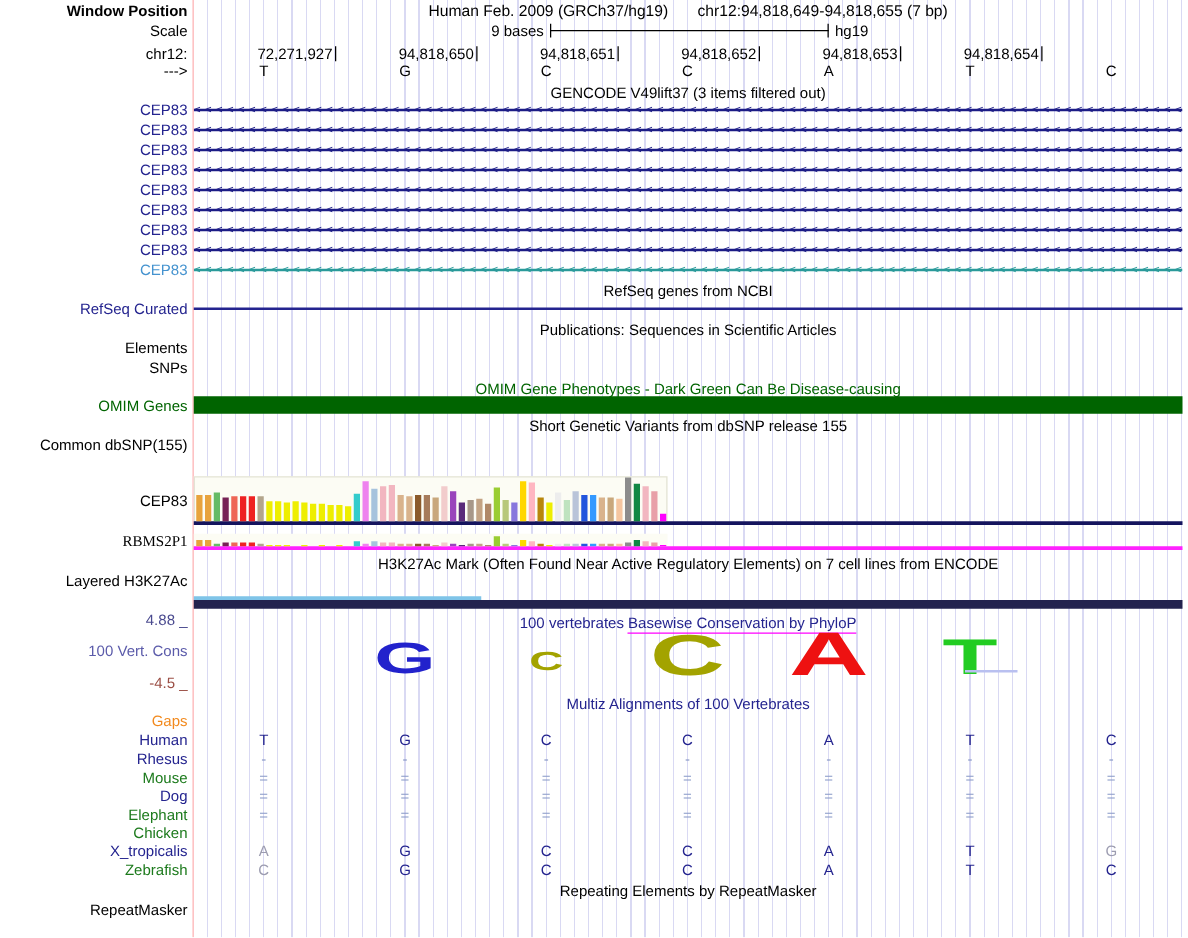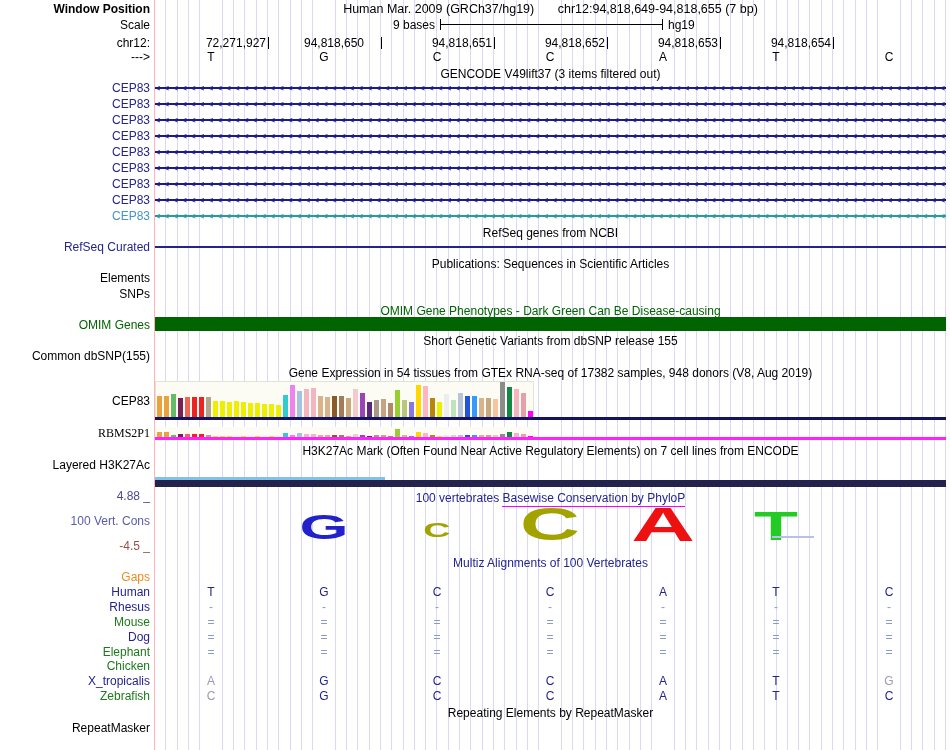--- a/index.html
+++ b/index.html
@@ -18,21 +18,21 @@
 <body>
 
 <div id="canvas">
 
   <div class="abs" id="gridlines" style="left:155px;top:0;width:791px;height:750px;
               background:repeating-linear-gradient(to right, transparent 0px, transparent 10.3px, #d9d9f3 10.3px, #d9d9f3 11.3px);"></div>
   <div class="abs" style="left:154px;top:0;width:1px;height:750px;background:#ffb3b3;"></div>
 
   <div class="lbl" style="top:2px;font-weight:bold;">Window Position</div>
   <div class="hdr-line">
-    <span>Human Mar. 2009 (GRCh37/hg19)</span>
+    <span>Human Feb. 2009 (GRCh37/hg19)</span>
     <span>chr12:94,818,649-94,818,655 (7 bp)</span>
   </div>
 
   <div class="lbl" style="top:18px;">Scale</div>
   <div class="abs" style="left:155px;top:18px;width:280px;text-align:right;">9 bases</div>
   <div class="abs" style="left:440px;top:24px;width:223px;height:1px;background:#000;"></div>
   <div class="abs" style="left:440px;top:19px;width:1px;height:11px;background:#000;"></div>
   <div class="abs" style="left:662px;top:19px;width:1px;height:11px;background:#000;"></div>
   <div class="abs" style="left:668px;top:18px;">hg19</div>
 
@@ -49,21 +49,20 @@
   <div class="lbl" style="top:271px;">Elements</div>
   <div class="lbl" style="top:287px;">SNPs</div>
 
   <div class="ttl grn" style="top:304px;">OMIM Gene Phenotypes - Dark Green Can Be Disease-causing</div>
   <div class="lbl grn" style="top:318px;">OMIM Genes</div>
   <div class="abs" style="left:155px;top:317px;width:791px;height:14px;background:#006400;"></div>
 
   <div class="ttl" style="top:334px;">Short Genetic Variants from dbSNP release 155</div>
   <div class="lbl" style="top:349px;">Common dbSNP(155)</div>
 
-  <div class="ttl" style="top:366px;">Gene Expression in 54 tissues from GTEx RNA-seq of 17382 samples, 948 donors (V8, Aug 2019)</div>
   <div class="abs" style="left:155px;top:381px;width:379px;height:37px;background:#fcfcf4;border:1px solid #e3e3d5;box-sizing:border-box;"></div>
   <div class="lbl" style="top:394px;">CEP83</div>
   <div class="bar-line" style="left:155px;top:417px;width:791px;background:#14145e;"></div>
   <div class="abs" style="left:155px;top:427px;width:379px;height:11px;background:#fcfcf4;"></div>
   <div class="lbl" style="top:426px;font-family:Liberation Serif, serif;">RBMS2P1</div>
   <div class="bar-line" style="left:155px;top:437px;width:791px;background:#ff22ff;"></div>
 
   <div class="ttl" style="top:444px;">H3K27Ac Mark (Often Found Near Active Regulatory Elements) on 7 cell lines from ENCODE</div>
   <div class="lbl" style="top:458px;">Layered H3K27Ac</div>
   <div class="abs" style="left:155px;top:477px;width:230px;height:3px;background:#7fc4e8;"></div>
@@ -76,21 +75,21 @@
   <div class="lbl" style="top:514px;color:#5b5baa;">100 Vert. Cons</div>
   <div class="lbl" style="top:539px;color:#9b4f45;">-4.5 _</div>
 
   <div class="ttl nav" style="top:556px;">Multiz Alignments of 100 Vertebrates</div>
 
   <div class="ttl" style="top:706px;">Repeating Elements by RepeatMasker</div>
   <div class="lbl" style="top:721px;">RepeatMasker</div>
 
 <div style="position: absolute; left: 176px; top: 36px; width: 90px; text-align: right;">72,271,927</div>
     <div style="position: absolute; left: 268px; top: 37px; width: 1px; height: 12px; background: rgb(0, 0, 0);"></div>
-    <div style="position: absolute; left: 289px; top: 36px; width: 90px; text-align: center;">94,818,650</div>
+    <div style="position: absolute; left: 289px; top: 36px; width: 90px; text-align: right;">94,818,650</div>
     <div style="position: absolute; left: 381px; top: 37px; width: 1px; height: 12px; background: rgb(0, 0, 0);"></div>
     <div style="position: absolute; left: 402px; top: 36px; width: 90px; text-align: right;">94,818,651</div>
     <div style="position: absolute; left: 494px; top: 37px; width: 1px; height: 12px; background: rgb(0, 0, 0);"></div>
     <div style="position: absolute; left: 515px; top: 36px; width: 90px; text-align: right;">94,818,652</div>
     <div style="position: absolute; left: 607px; top: 37px; width: 1px; height: 12px; background: rgb(0, 0, 0);"></div>
     <div style="position: absolute; left: 628px; top: 36px; width: 90px; text-align: right;">94,818,653</div>
     <div style="position: absolute; left: 720px; top: 37px; width: 1px; height: 12px; background: rgb(0, 0, 0);"></div>
     <div style="position: absolute; left: 741px; top: 36px; width: 90px; text-align: right;">94,818,654</div>
     <div style="position: absolute; left: 833px; top: 37px; width: 1px; height: 12px; background: rgb(0, 0, 0);"></div>
     <div style="position: absolute; left: 201px; top: 50px; width: 20px; text-align: center;">T</div>

